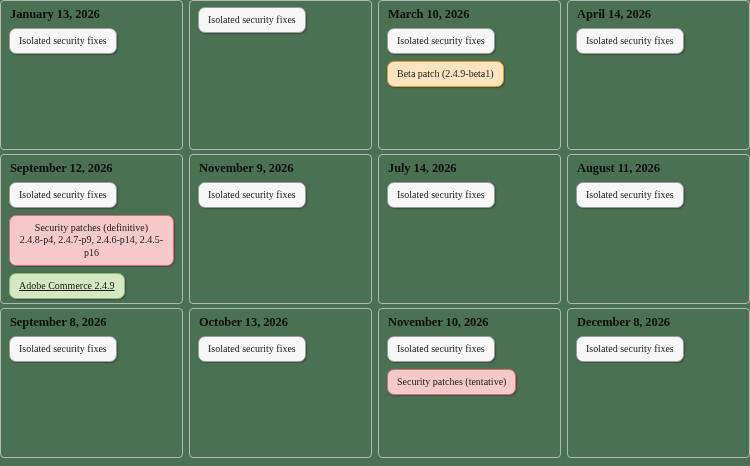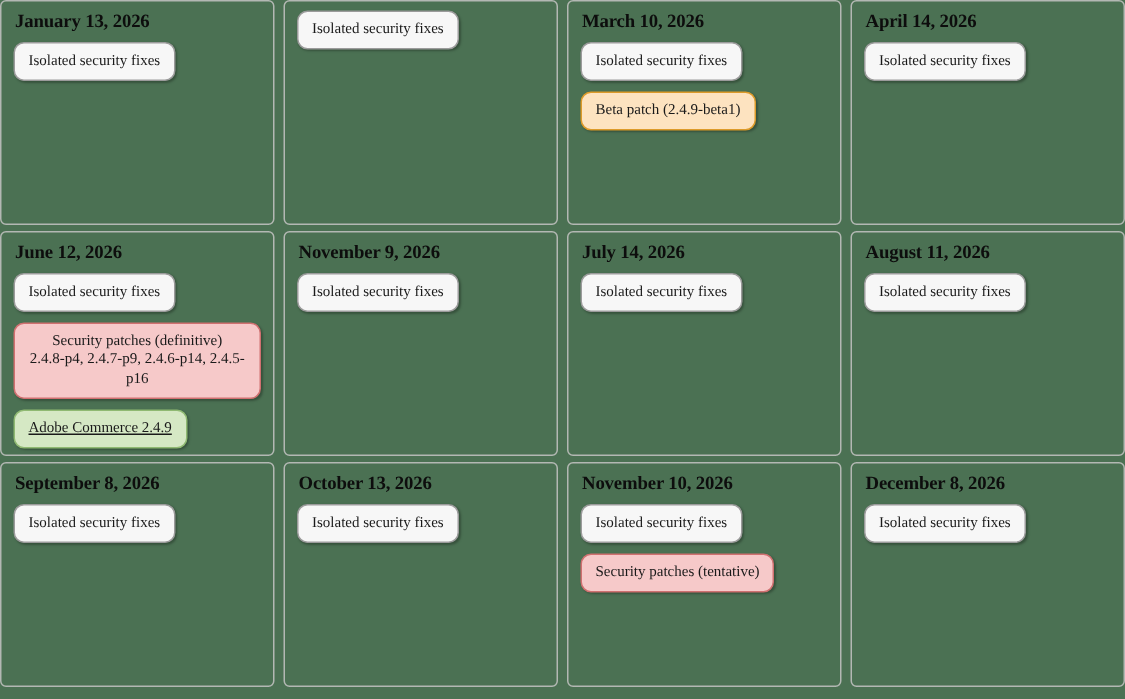--- a/index.html
+++ b/index.html
@@ -105,21 +105,21 @@
         <span class="line">Beta patch (2.4.9-beta1)</span>
       </div>
     </div>
     <div class="month-cell">
       <div class="month-date">April 14, 2026</div>
       <div class="badge badge-default">
         <span class="line">Isolated security fixes</span>
       </div>
     </div>
     <div class="month-cell">
-      <div class="month-date">June 12, 2026</div>
+      <div class="month-date">September 12, 2026</div>
       <div class="badge badge-default">
         <span class="line">Isolated security fixes</span>
       </div>
       <div class="badge badge-security multiline">
         <span class="line">Security patches (definitive)</span>
         <span class="line">2.4.8-p4, 2.4.7-p9, 2.4.6-p14, 2.4.5-p16</span>
       </div>
       <div class="badge badge-release">
         <span class="line">Adobe Commerce 2.4.9</span>
       </div>

